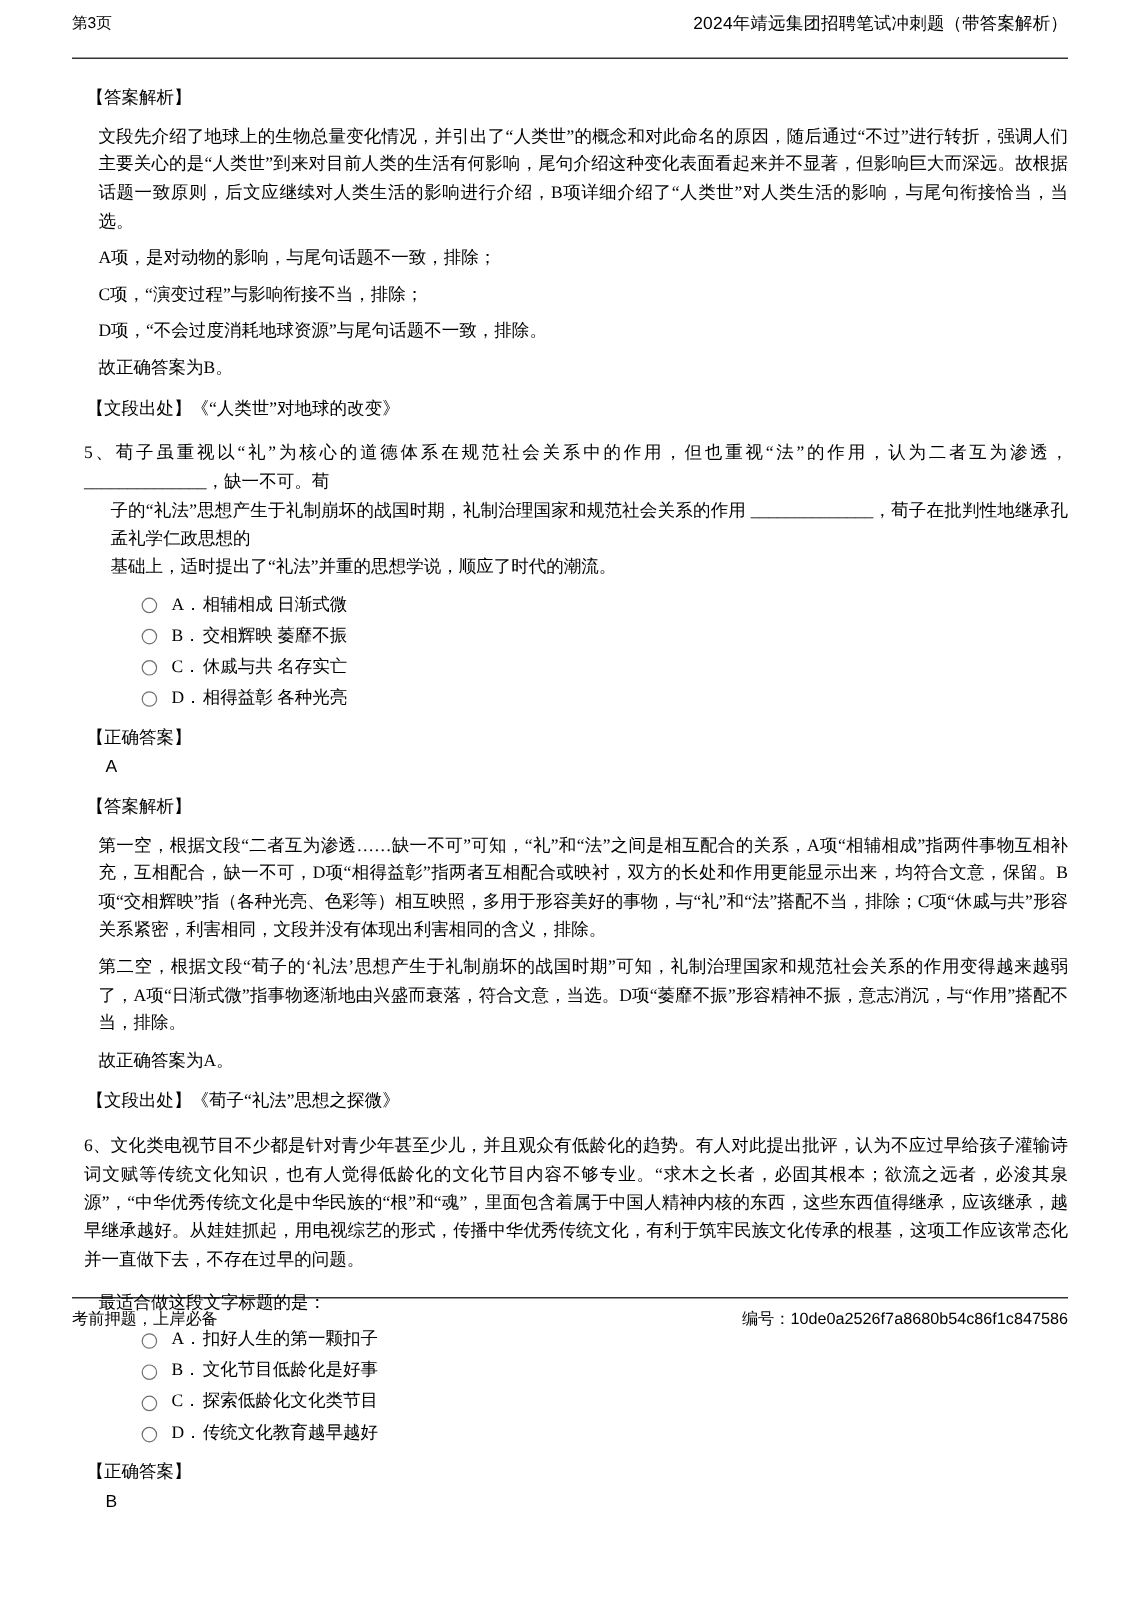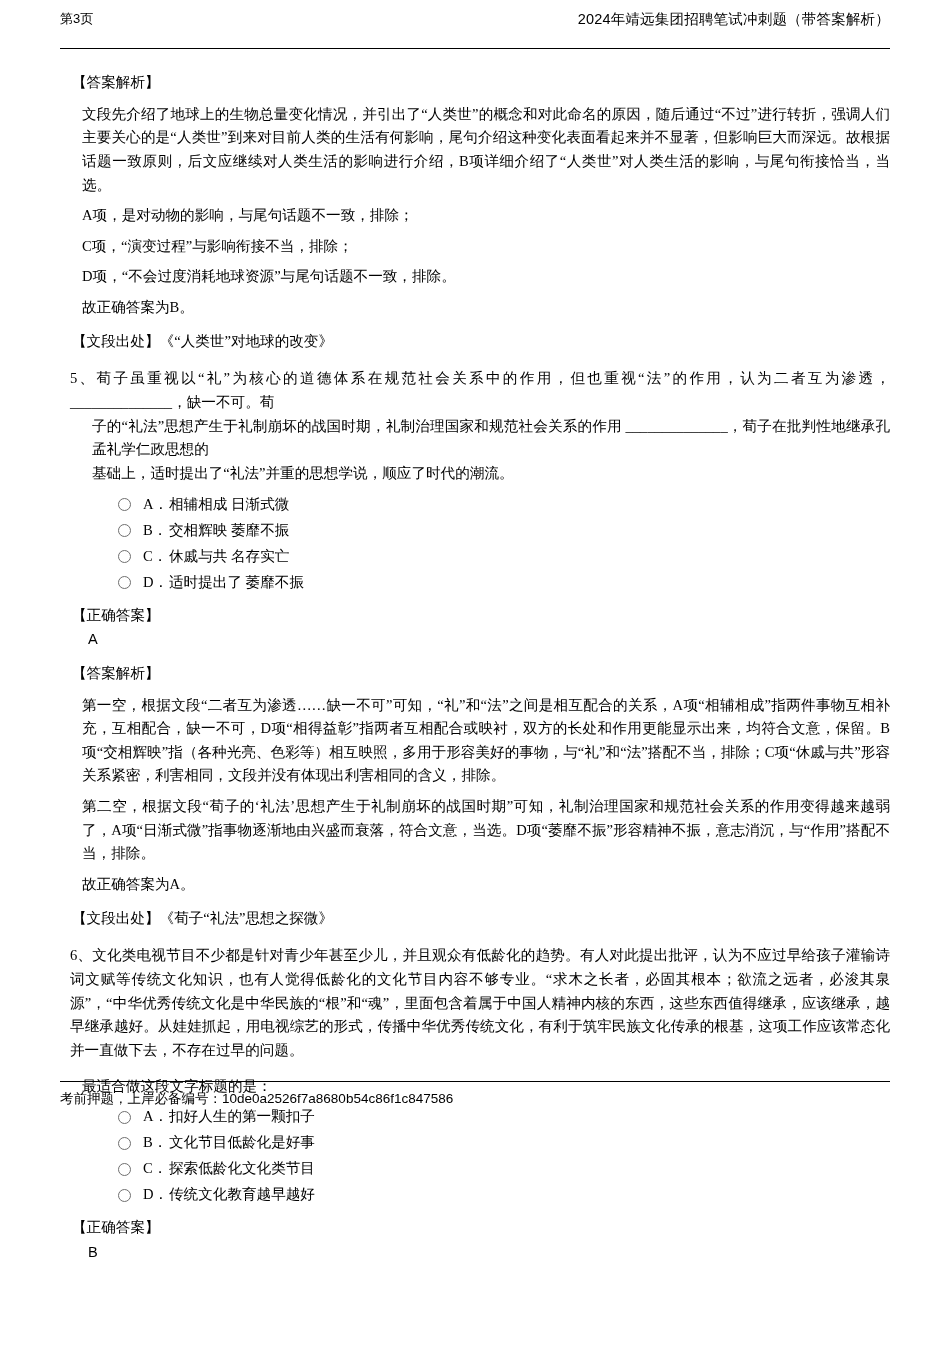--- a/index.html
+++ b/index.html
@@ -118,20 +118,21 @@
   }
   
   .footer {
     position: absolute;
     left: 60px;
     right: 60px;
     bottom: 22px;
   }
   .footer-inner {
     display: flex;
+    justify-content: space-between;
     align-items: flex-end;
     font-size: 13.5px;
     font-family: "Liberation Sans", sans-serif;
   }
   .footer-left {
     color: #000;
   }
   .footer-right {
     color: #000;
   }
@@ -181,21 +182,21 @@
         <span>交相辉映 萎靡不振</span>
       </div>
       <div class="option">
         <span class="radio"></span>
         <span class="opt-letter">C．</span>
         <span>休戚与共 名存实亡</span>
       </div>
       <div class="option">
         <span class="radio"></span>
         <span class="opt-letter">D．</span>
-        <span>适时提出了 萎靡不振</span>
+        <span>相得益彰 各种光亮</span>
       </div>
     </div>
 
     <div class="answer-label">【正确答案】</div>
     <div class="answer-value">A</div>
 
     <div class="tag">【答案解析】</div>
     <div class="explain-para">第一空，根据文段“二者互为渗透……缺一不可”可知，“礼”和“法”之间是相互配合的关系，A项“相辅相成”指两件事物互相补充，互相配合，缺一不可，D项“相得益彰”指两者互相配合或映衬，双方的长处和作用更能显示出来，均符合文意，保留。B项“交相辉映”指（各种光亮、色彩等）相互映照，多用于形容美好的事物，与“礼”和“法”搭配不当，排除；C项“休戚与共”形容关系紧密，利害相同，文段并没有体现出利害相同的含义，排除。</div>
     <div class="explain-para">第二空，根据文段“荀子的‘礼法’思想产生于礼制崩坏的战国时期”可知，礼制治理国家和规范社会关系的作用变得越来越弱了，A项“日渐式微”指事物逐渐地由兴盛而衰落，符合文意，当选。D项“萎靡不振”形容精神不振，意志消沉，与“作用”搭配不当，排除。</div>
     <div class="explain-para">故正确答案为A。</div>

